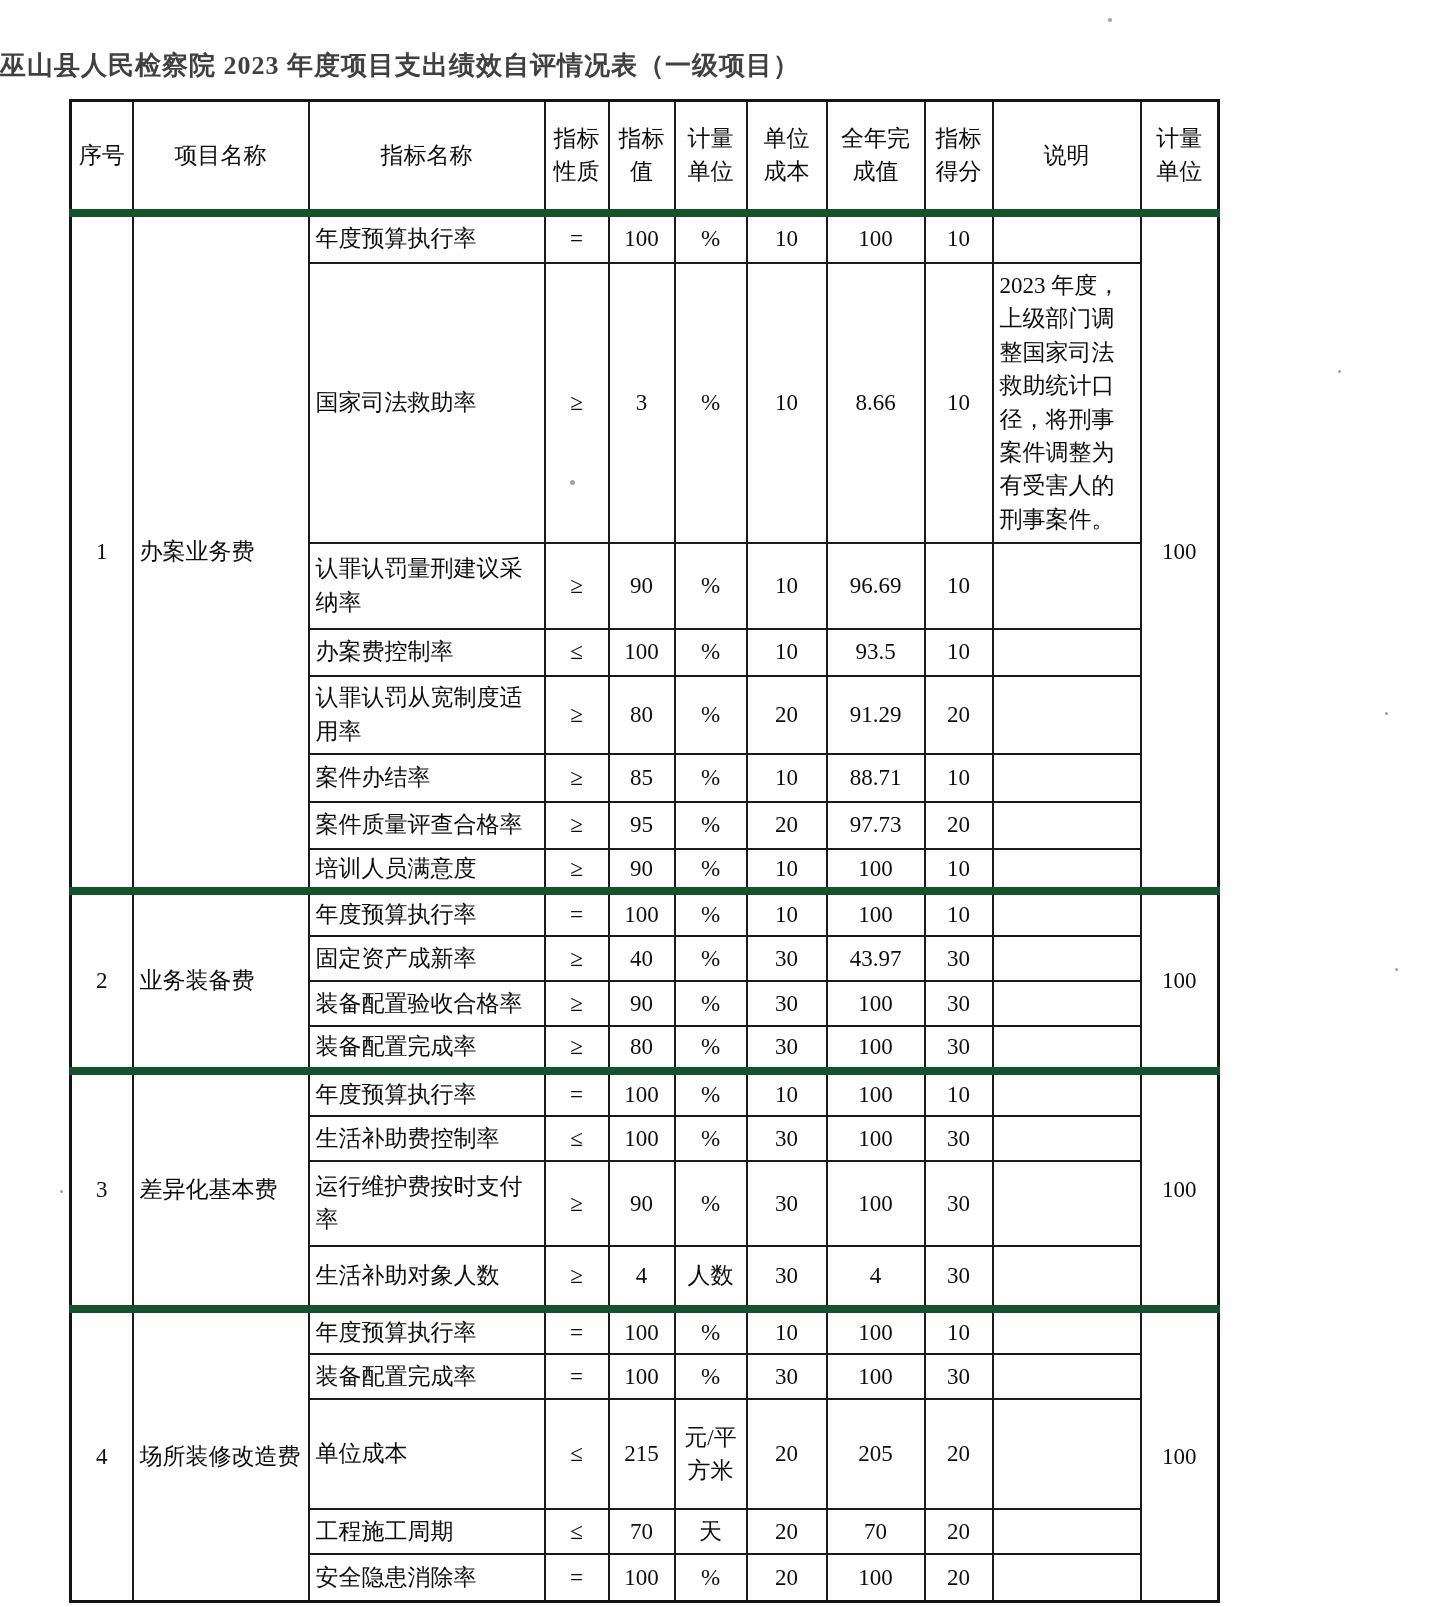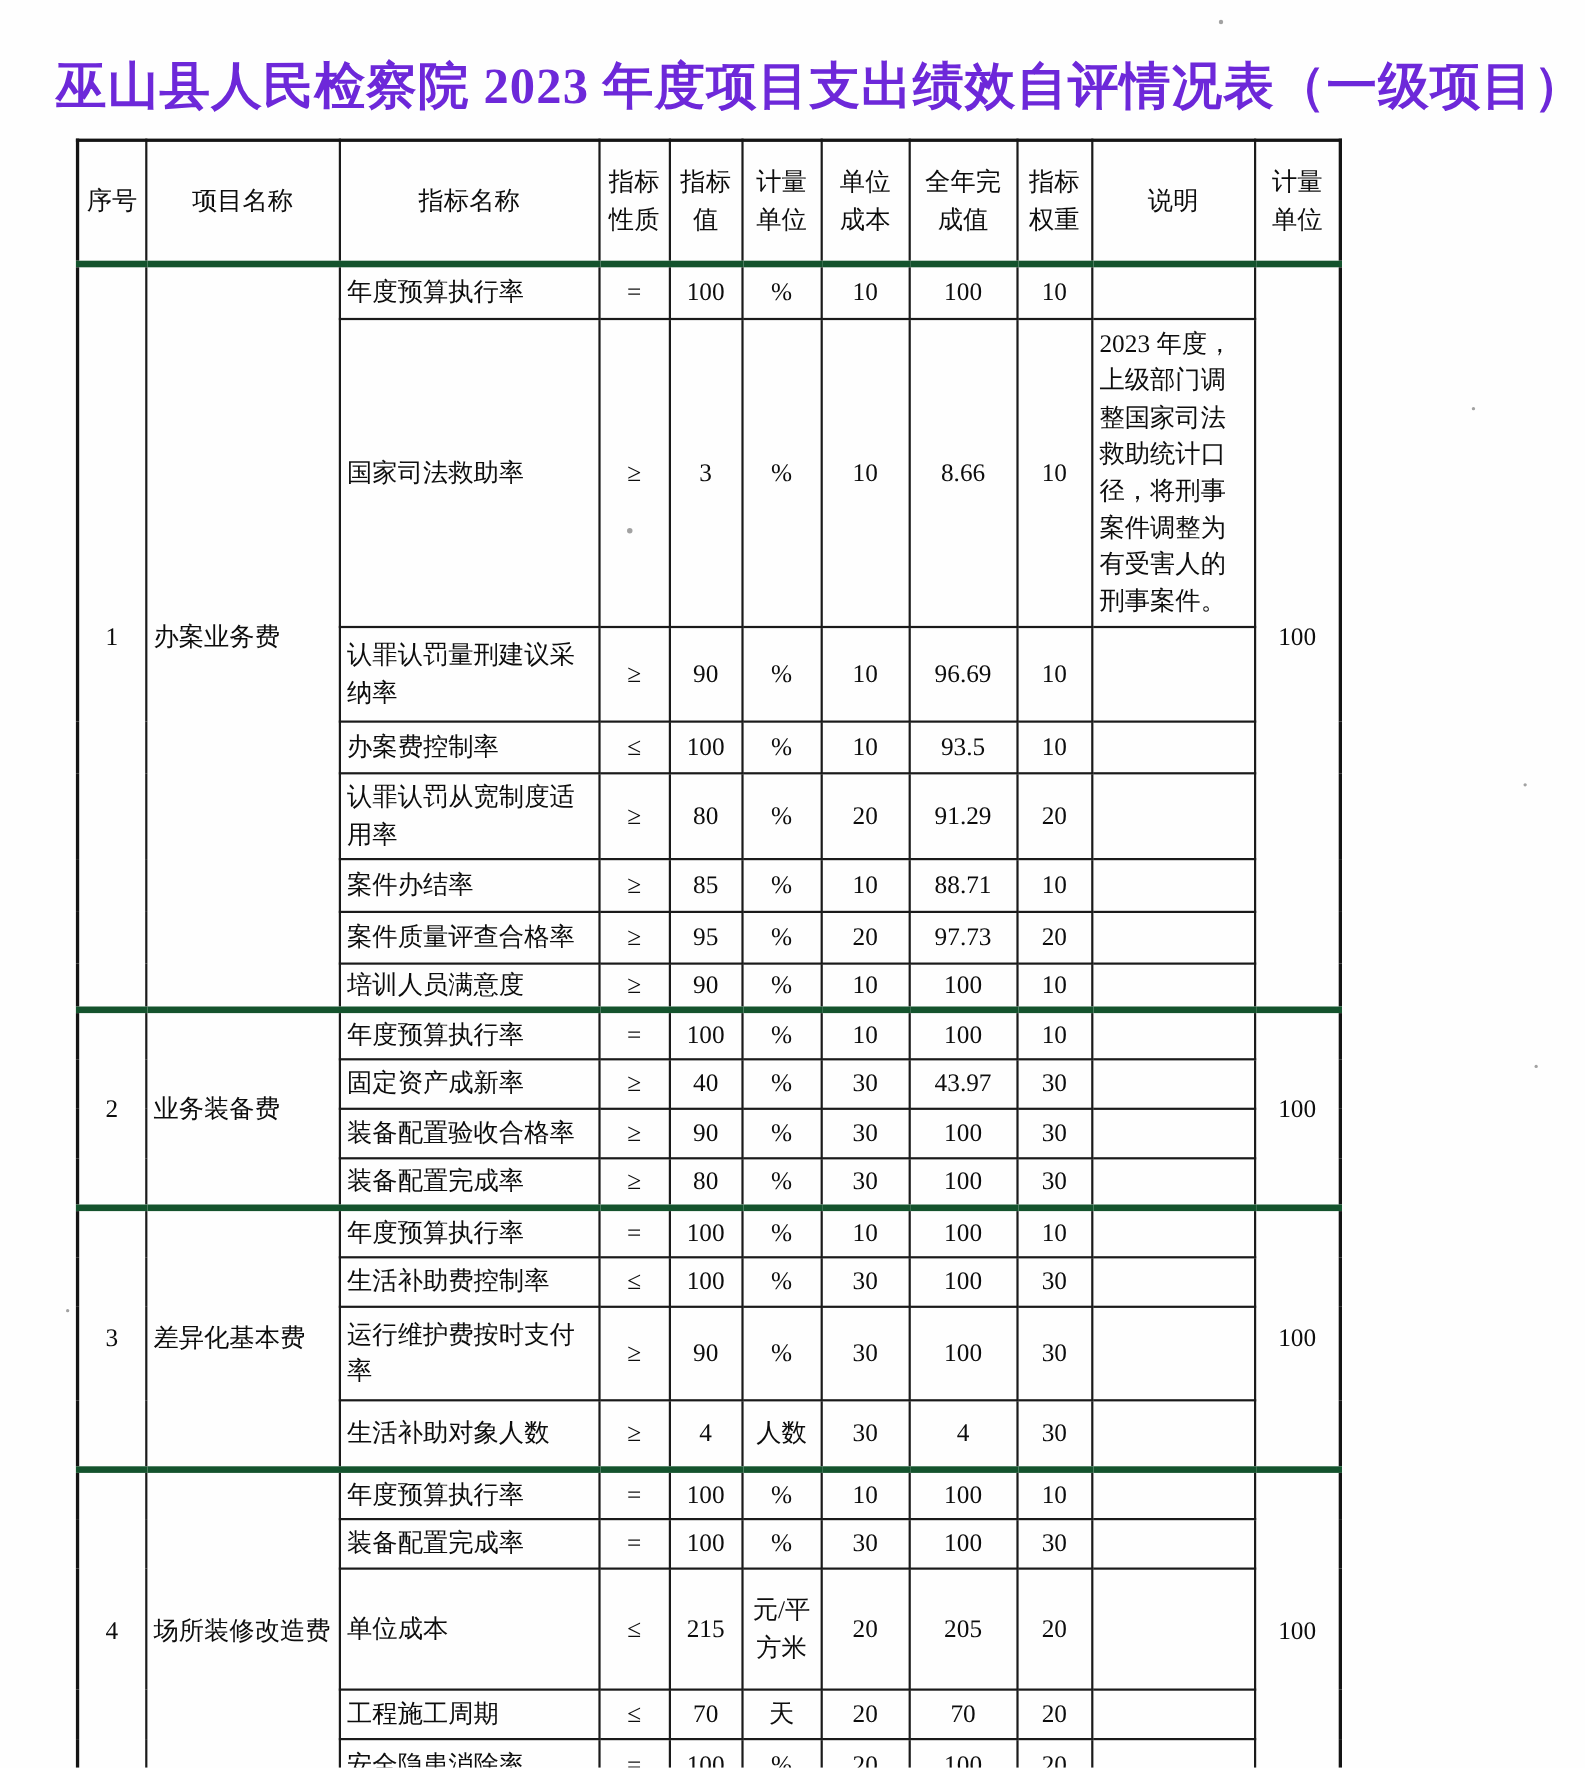--- a/index.html
+++ b/index.html
@@ -12,25 +12,25 @@
   }
   .page {
     position: relative;
     width: 1441px;
     height: 1607px;
     background: #fefefe;
     overflow: hidden;
   }
   .title {
     margin: 48px 0 16px 0;
-    text-align: right;
-    font-size: 46px;
+    text-align: left;
+    font-size: 26px;
     font-weight: bold;
     letter-spacing: 1px;
-    color: #6d28d9;
+    color: #404040;
   }
   table.report {
     border-collapse: collapse;
     table-layout: fixed;
     margin-left: 69px;
     width: 1148px;
     border: 3px solid #141414;
   }
   table.report th,
   table.report td {
@@ -50,21 +50,21 @@
     border-bottom: 3px solid #141414;
   }
   td.c { text-align: center; }
   td.l { text-align: left; }
   td.note {
     font-size: 22px;
     line-height: 1.5;
     padding: 4px 5px 4px 8px;
     text-align: left;
   }
-  tr.sec-start td { border-top: 6px solid #14532d; }
+  tr.sec-start td { border-top: 8px solid #14532d; }
   
   .speck { position: absolute; background: #555; border-radius: 50%; opacity: .55; }
 </style>
 </head>
 <body>
 
 <div class="page">
   <div class="title">巫山县人民检察院 2023 年度项目支出绩效自评情况表（一级项目）</div>
 
   <table class="report">
@@ -84,21 +84,21 @@
     <thead>
       <tr>
         <th>序号</th>
         <th>项目名称</th>
         <th>指标名称</th>
         <th>指标性质</th>
         <th>指标值</th>
         <th>计量单位</th>
         <th>单位成本</th>
         <th>全年完成值</th>
-        <th>指标权重</th>
+        <th>指标得分</th>
         <th>说明</th>
         <th>计量单位</th>
       </tr>
     </thead>
     <tbody>
 
       <tr class="sec-start" style="height:50px">
         <td class="c" rowspan="8">1</td>
         <td class="l" rowspan="8">办案业务费</td>
         <td class="l">年度预算执行率</td>

